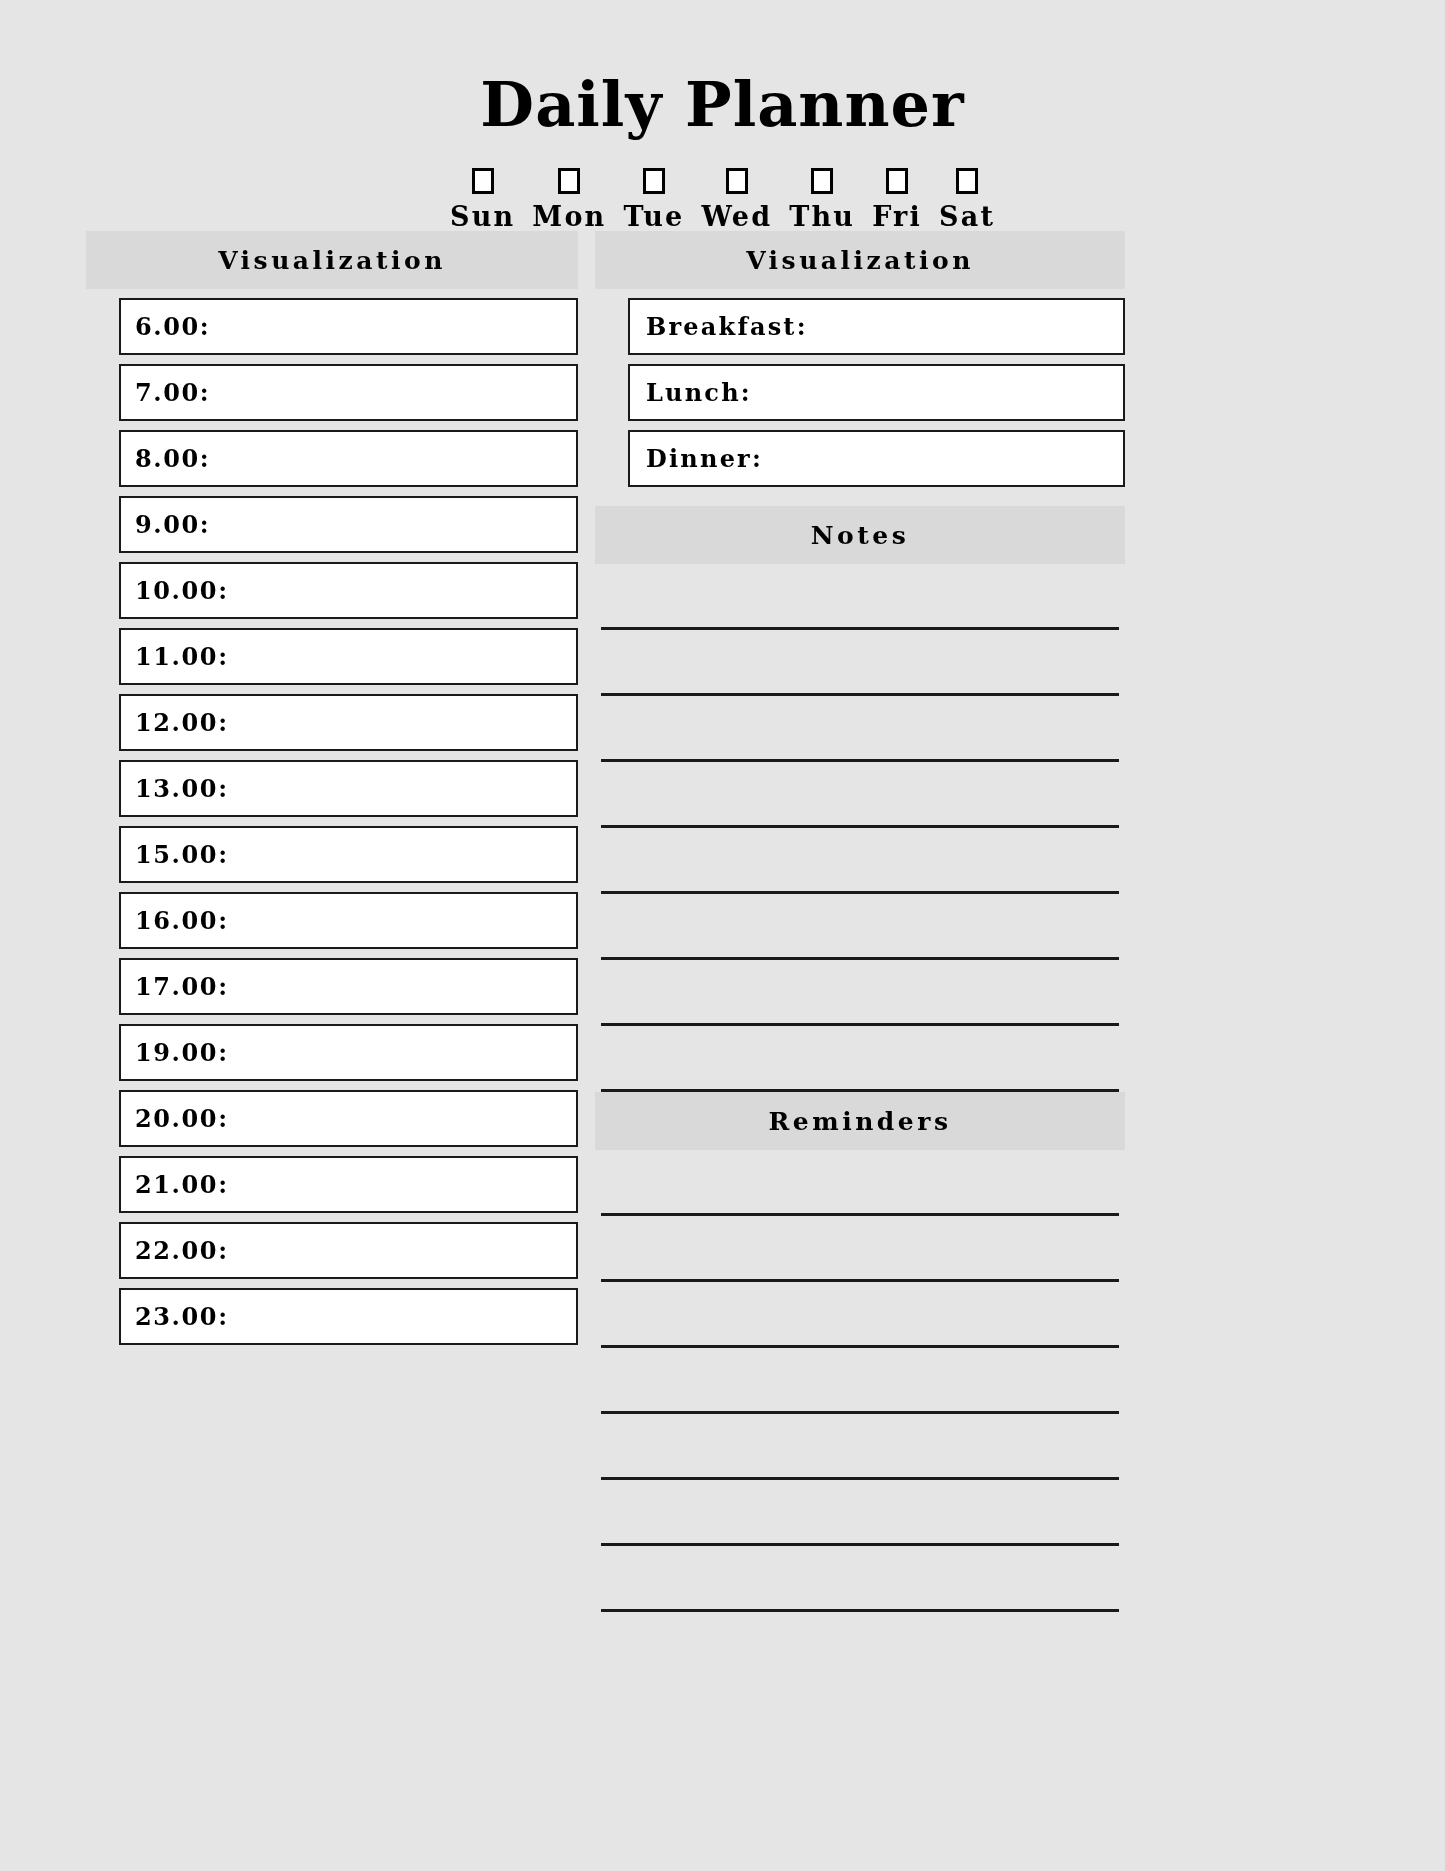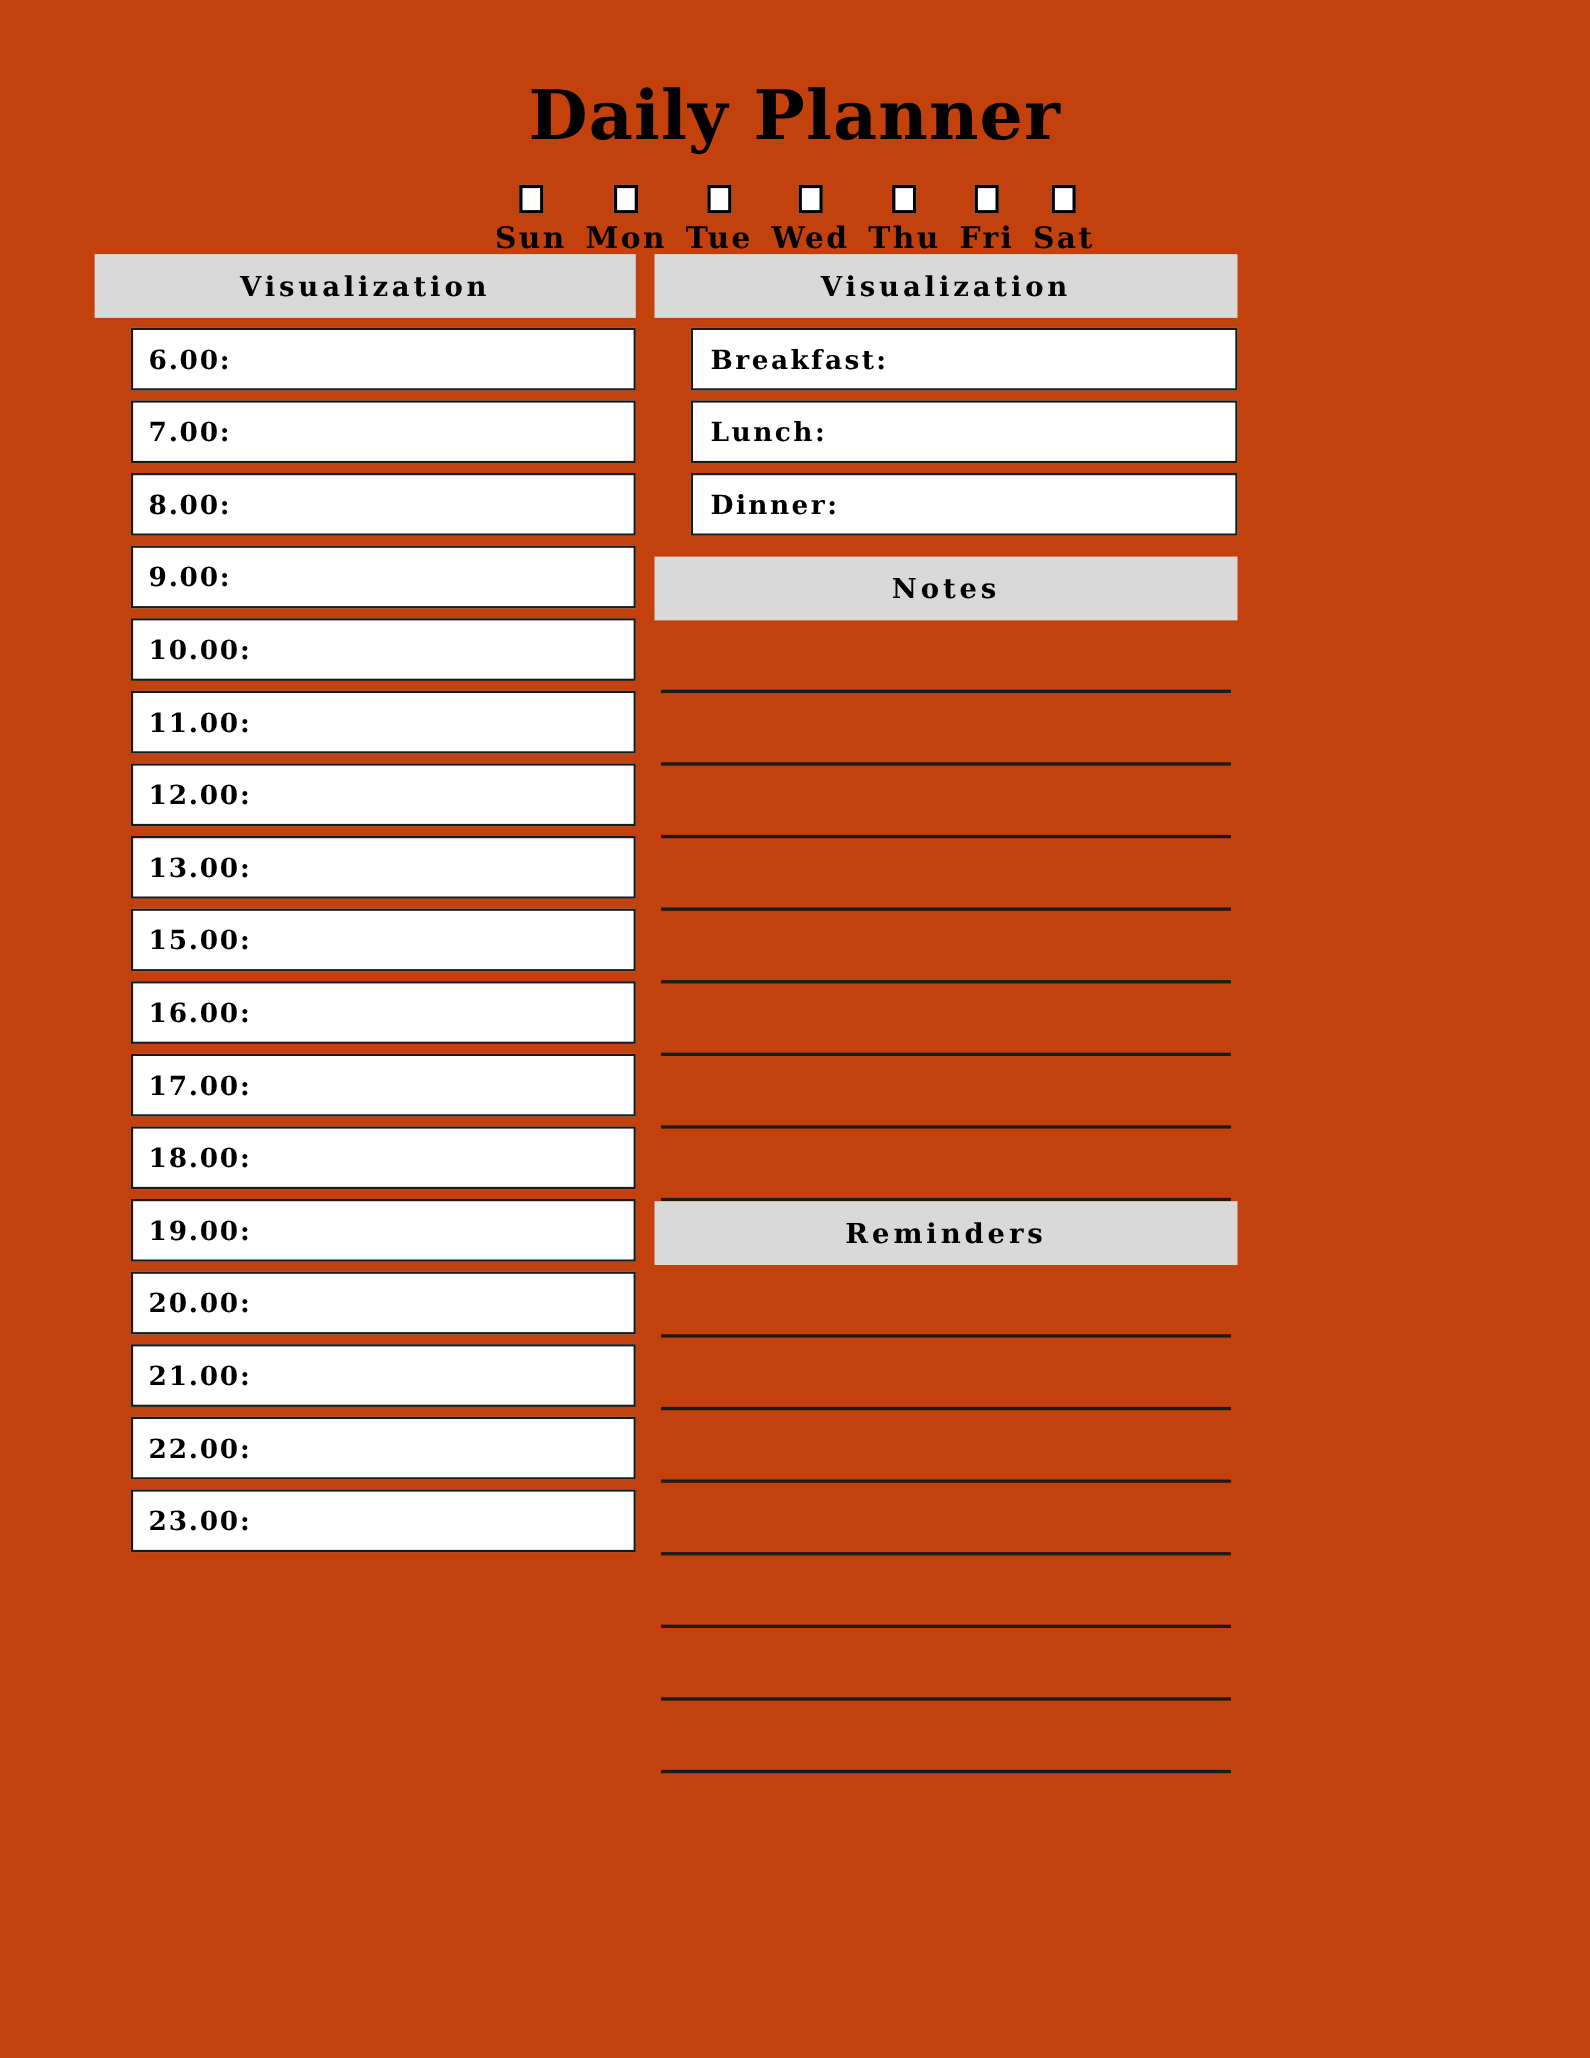--- a/index.html
+++ b/index.html
@@ -11,21 +11,21 @@
     width: 1445px;
     height: 1871px;
     font-family: "Liberation Serif", "DejaVu Serif", serif;
     color: #000000;
     overflow: hidden;
   }
   .page {
     position: relative;
     width: 1445px;
     height: 1871px;
-    background: #c2410c;
+    background: #e5e5e5;
   }
 
   
   .title {
     position: absolute;
     top: 74px;
     left: 0;
     width: 1445px;
     text-align: center;
     font-family: "DejaVu Serif", "Liberation Serif", serif;
@@ -208,23 +208,20 @@
         <div class="slot">
           <span class="slot-label">15.00:</span>
         </div>
         <div class="slot">
           <span class="slot-label">16.00:</span>
         </div>
         <div class="slot">
           <span class="slot-label">17.00:</span>
         </div>
         <div class="slot">
-          <span class="slot-label">18.00:</span>
-        </div>
-        <div class="slot">
           <span class="slot-label">19.00:</span>
         </div>
         <div class="slot">
           <span class="slot-label">20.00:</span>
         </div>
         <div class="slot">
           <span class="slot-label">21.00:</span>
         </div>
         <div class="slot">
           <span class="slot-label">22.00:</span>

